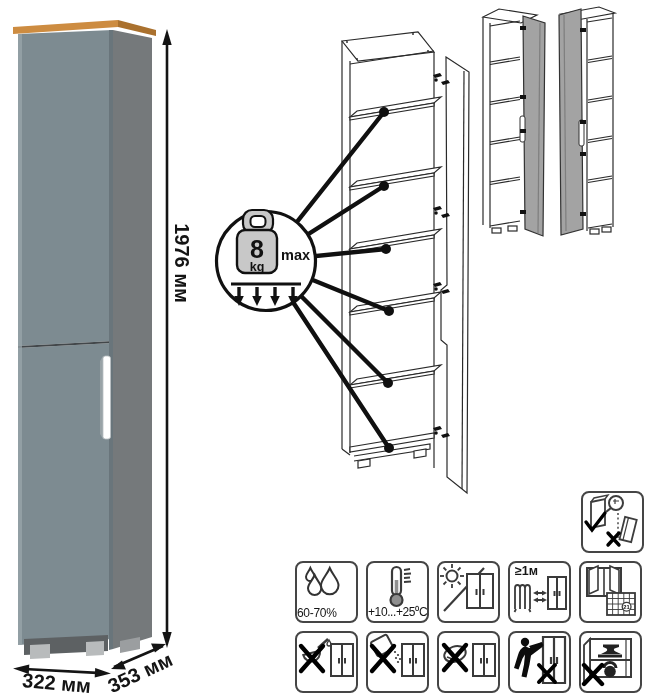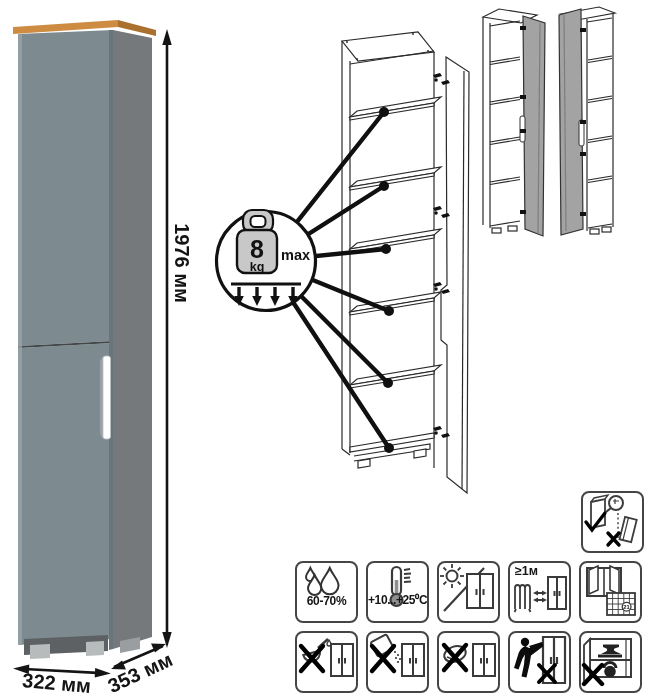--- a/index.html
+++ b/index.html
@@ -4,22 +4,22 @@
 <style>
   html,body{margin:0;padding:0;background:#fff}
   .stage{position:relative;width:648px;height:700px;background:#ffffff;
          font-family:"Liberation Sans",sans-serif;overflow:hidden}
   svg.layer{position:absolute;left:0;top:0}
   svg text{font-family:"Liberation Sans",sans-serif}
   .dim-text{font-weight:bold;font-size:20px;fill:#141414}
   .tile{position:absolute;width:63px;height:62px;border:2.5px solid #454545;
         border-radius:8px;background:#fff;box-sizing:border-box}
   .tile svg{position:absolute;left:0;top:0}
-  .tile-label{position:absolute;left:0;right:0;bottom:13px;text-align:center;
-              font-weight:bold;font-size:12px;color:#151515;letter-spacing:-0.3px}
+  .tile-label{position:absolute;left:0;right:0;bottom:1px;
+              font-weight:normal;font-size:12px;color:#151515;letter-spacing:-0.3px}
   .tile-label.small{font-size:12px;letter-spacing:-0.4px}
   .corner-label{position:absolute;top:1px;left:5px;font-weight:bold;font-size:12.5px;color:#151515}
   .ink{stroke:#2a2a2a;stroke-width:1.2;fill:#ffffff}
   .ink-n{stroke:#2a2a2a;stroke-width:1.2;fill:none}
   .glyph-stroke{stroke:#3d3d3d;fill:#ffffff}
 </style>
 </head>
 <body>
 
 <div class="stage">

